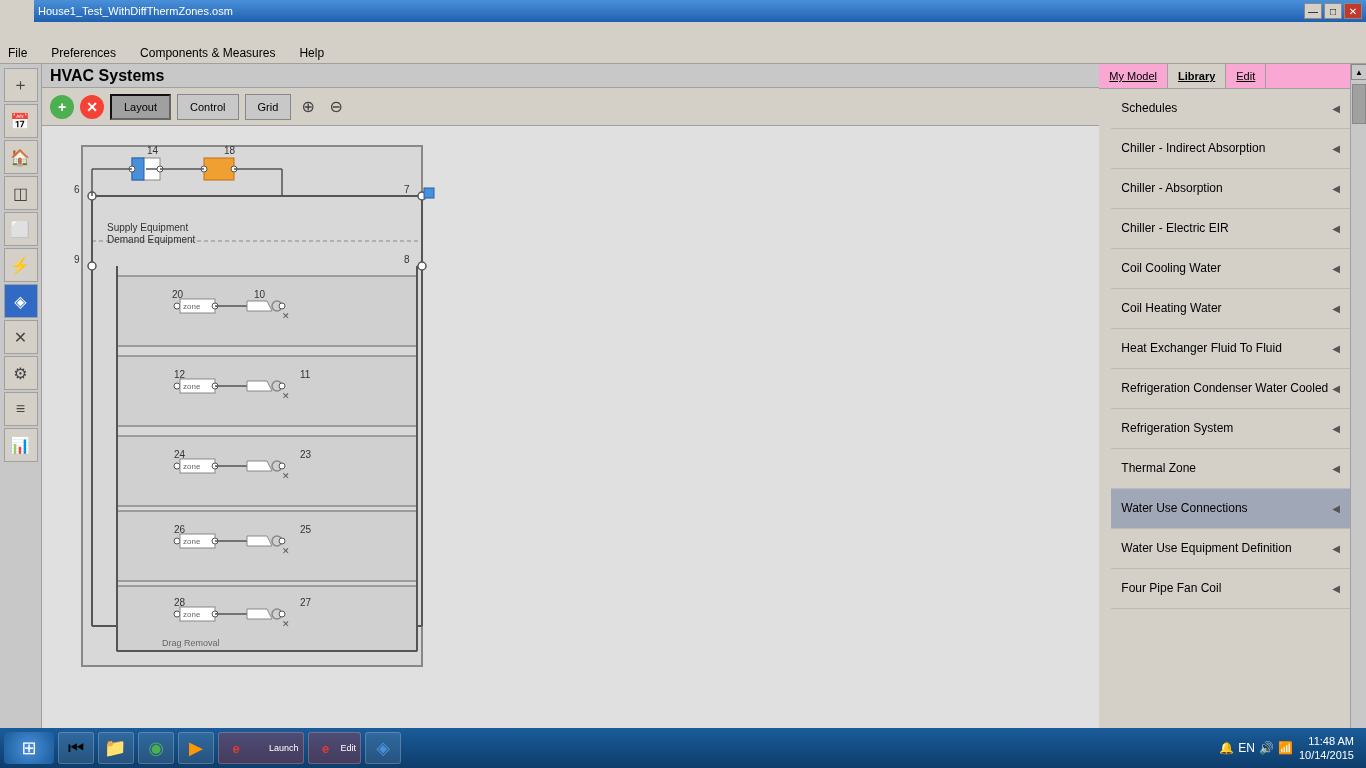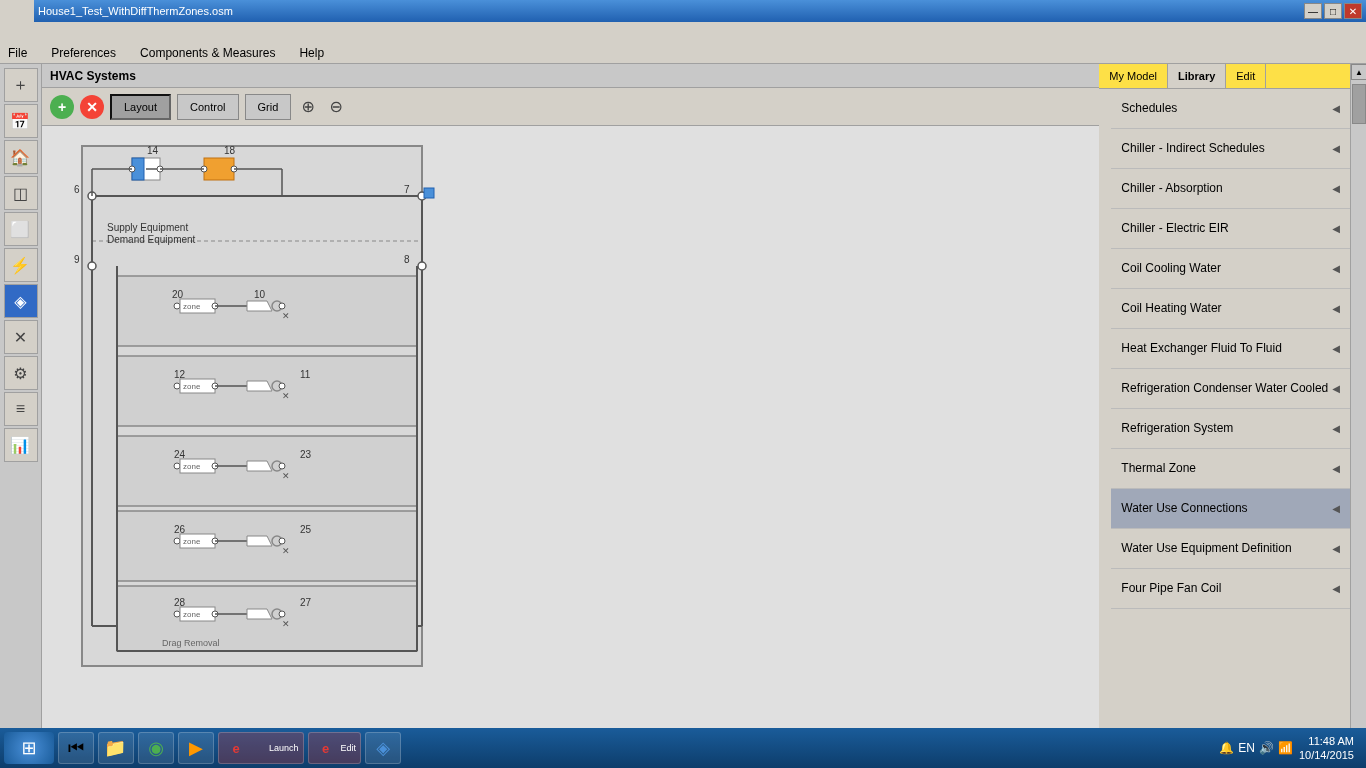--- a/index.html
+++ b/index.html
@@ -78,21 +78,21 @@
     }
 
     
     #hvac-header {
       height: 24px;
       background: #c8c8c8;
       border-bottom: 1px solid #a0a0a0;
       display: flex;
       align-items: center;
       padding: 0 8px;
-      font-size: 12px;
+      font-size: 16px;
       font-weight: bold;
     }
 
     
     #toolbar {
       height: 38px;
       background: #d4d0c8;
       border-bottom: 1px solid #a0a0a0;
       display: flex;
       align-items: center;
@@ -140,22 +140,23 @@
     
     #canvas-area {
       flex: 1;
       background: #e0e0e0;
       position: relative;
       overflow: hidden;
     }
 
     #right-panel-tabs {
       display: flex;
-      background: #fde047;
+      background: #f9a8d4;
       border-bottom: 1px solid #a0a0a0;
+      text-decoration: underline;
     }
     .panel-tab {
       padding: 6px 10px;
       font-size: 11px;
       cursor: pointer;
       border-right: 1px solid #a0a0a0;
     }
     .panel-tab.active {
       background: #d4d0c8;
       font-weight: bold;
@@ -460,21 +461,21 @@
         <div class="panel-tab active">Library</div>
         <div class="panel-tab">Edit</div>
       </div>
 
       <div id="library-list">
         <div class="library-item">
           <span class="library-item-text">Schedules</span>
           <span class="library-arrow">◀</span>
         </div>
         <div class="library-item">
-          <span class="library-item-text">Chiller - Indirect Schedules</span>
+          <span class="library-item-text">Chiller - Indirect Absorption</span>
           <span class="library-arrow">◀</span>
         </div>
         <div class="library-item">
           <span class="library-item-text">Chiller - Absorption</span>
           <span class="library-arrow">◀</span>
         </div>
         <div class="library-item">
           <span class="library-item-text">Chiller - Electric EIR</span>
           <span class="library-arrow">◀</span>
         </div>

